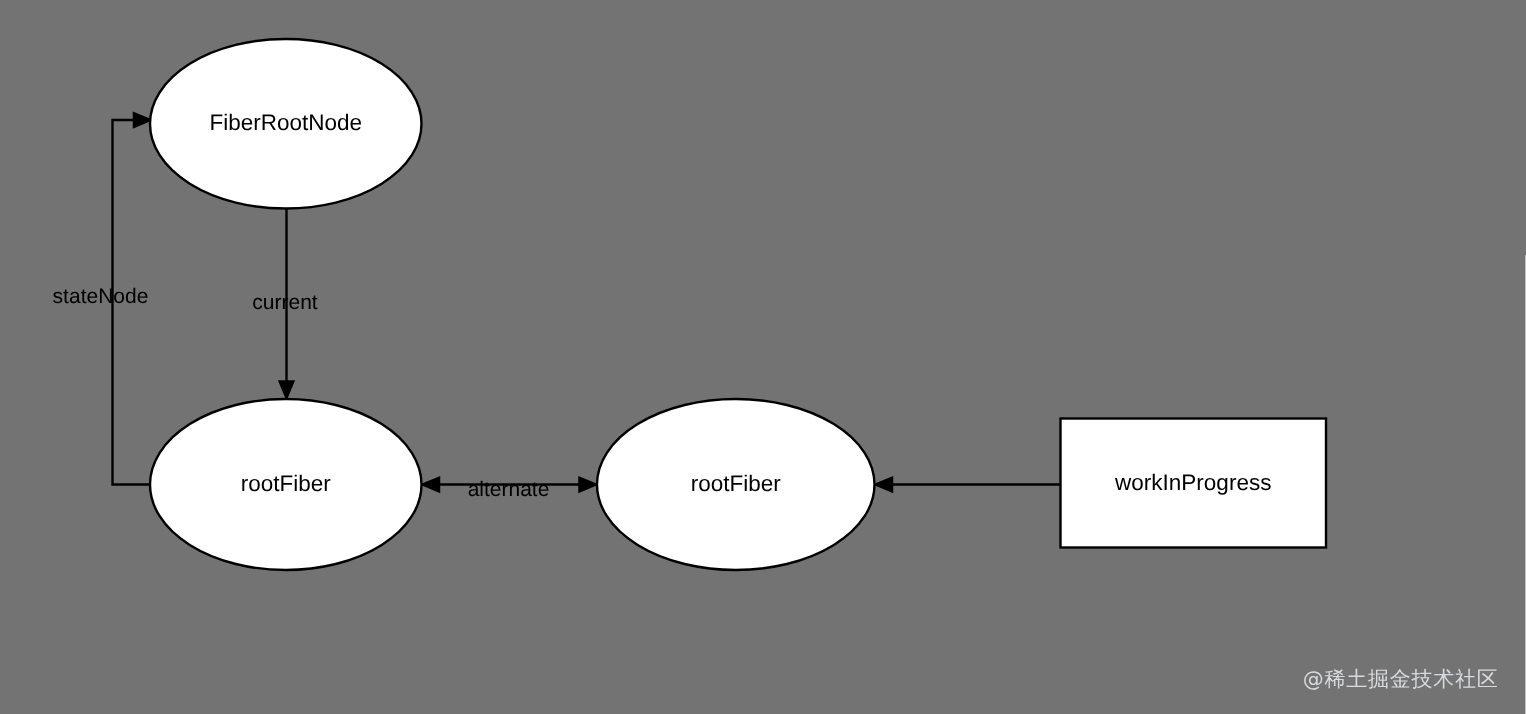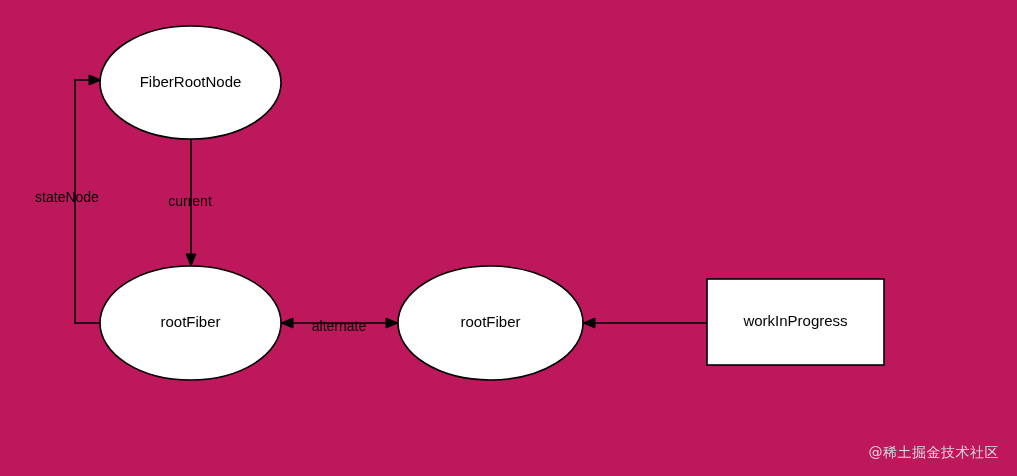--- a/index.html
+++ b/index.html
@@ -7,21 +7,21 @@
     padding: 0;
     background: #ffffff;
   }
   body {
     font-family: "Liberation Sans", sans-serif;
   }
   #canvas {
     position: relative;
     width: 1017px;
     height: 476px;
-    background: #be185d;
+    background: #737373;
     overflow: hidden;
   }
   #diagram-svg {
     position: absolute;
     top: 0;
     left: 0;
     width: 1017px;
     height: 476px;
     display: block;
   }

